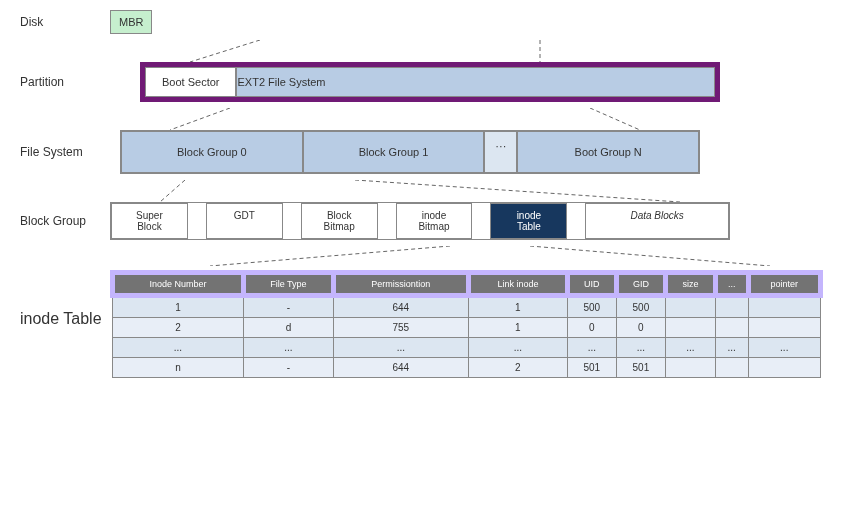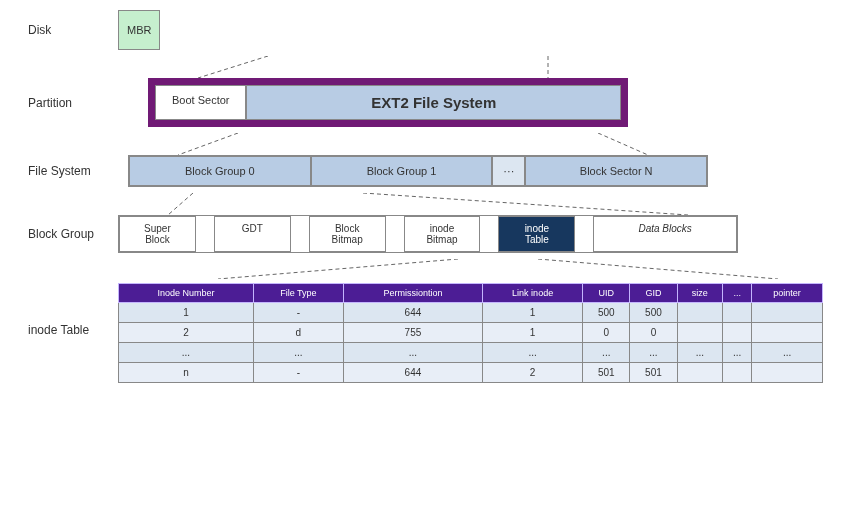--- a/index.html
+++ b/index.html
@@ -9,21 +9,20 @@
       background: #fff;
       font-family: Arial, sans-serif;
       font-size: 12px;
       overflow: hidden;
       position: relative;
     }
 
     .diagram {
       padding: 10px 20px;
       position: relative;
-      margin-left: 8px;
     }
 
     
     .row {
       display: flex;
       align-items: center;
       margin-bottom: 6px;
       position: relative;
     }
 
@@ -32,21 +31,21 @@
       font-size: 12px;
       color: #333;
       flex-shrink: 0;
       text-align: left;
     }
 
     
     .disk-mbr {
       background: #c6efce;
       border: 1px solid #888;
-      padding: 13px 8px;
+      padding: 5px 8px;
       font-size: 11px;
       color: #333;
       white-space: nowrap;
     }
 
     .disk-partition {
       background: #dce6f1;
       border: 1px solid #888;
       padding: 5px 0;
       font-size: 11px;
@@ -68,39 +67,38 @@
       padding: 8px 16px;
       font-size: 11px;
       color: #333;
       white-space: nowrap;
     }
 
     .partition-ext2 {
       background: #b8cce4;
       border: 1px solid #888;
       padding: 8px 0;
-      font-size: 15px;
-      color: #333;
-      text-align: center;
-      flex: 1;
-      font-weight: bold;
+      font-size: 11px;
+      color: #333;
+      text-align: left;
+      flex: 1;
     }
 
     .partition-outer {
-      border: 7px solid #701a75;
-      display: flex;
-      width: 480px;
+      border: 5px solid #701a75;
+      display: flex;
+      width: 580px;
       margin-left: 30px;
     }
 
     
     .fs-bg {
       background: #b8cce4;
       border: 1px solid #888;
-      padding: 8px 0;
+      padding: 14px 0;
       font-size: 11px;
       color: #333;
       text-align: center;
       flex: 1;
     }
 
     .fs-dots {
       background: #dce6f1;
       border: 1px solid #888;
       padding: 8px 10px;
@@ -152,38 +150,38 @@
 
     
     .inode-section {
       display: flex;
       align-items: flex-start;
       margin-top: 4px;
     }
 
     .inode-label {
       width: 90px;
-      font-size: 12px;
+      font-size: 16px;
       color: #333;
       padding-top: 40px;
     }
 
     .inode-table-container {
       flex: 1;
     }
 
     .inode-table {
       border-collapse: collapse;
       width: 100%;
     }
 
     .inode-table th {
-      background: #4c1d95;
+      background: #737373;
       color: #fff;
-      border: 1px solid #c4b5fd;
+      border: 5px solid #c4b5fd;
       padding: 4px 2px;
       font-size: 9px;
       text-align: center;
       font-weight: normal;
     }
 
     .inode-table td {
       background: #dce6f1;
       border: 1px solid #888;
       padding: 4px 2px;
@@ -231,21 +229,21 @@
       <line x1="480" y1="0" x2="530" y2="22" stroke="#666" stroke-dasharray="4,3" stroke-width="1"></line>
     </svg>
   </div>
 
   <div class="row">
     <div class="row-label">File System</div>
     <div class="fs-outer">
       <div class="fs-bg">Block Group 0</div>
       <div class="fs-bg">Block Group 1</div>
       <div class="fs-dots">···</div>
-      <div class="fs-bg">Block Sector N</div>
+      <div class="fs-bg">Boot Group N</div>
     </div>
   </div>
 
   <div style="position:relative; height:22px; margin-left:90px;">
     <svg width="720" height="22">
       <line x1="75" y1="0" x2="50" y2="22" stroke="#666" stroke-dasharray="4,3" stroke-width="1"></line>
       <line x1="245" y1="0" x2="570" y2="22" stroke="#666" stroke-dasharray="4,3" stroke-width="1"></line>
     </svg>
   </div>
 

